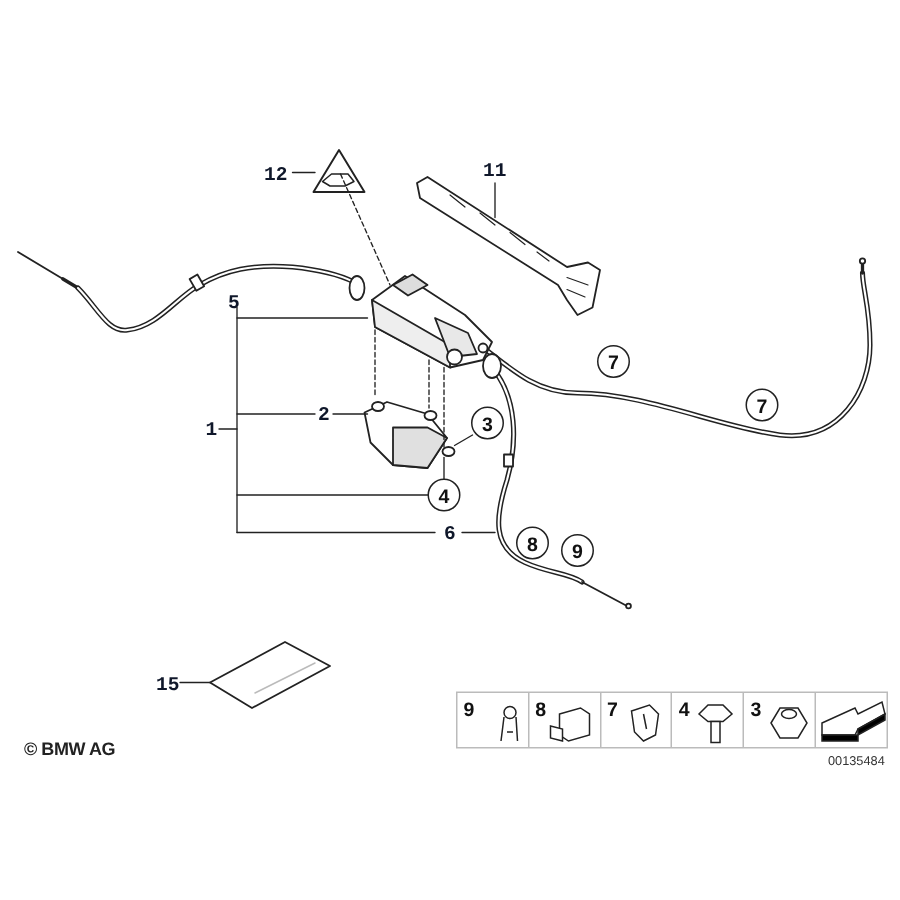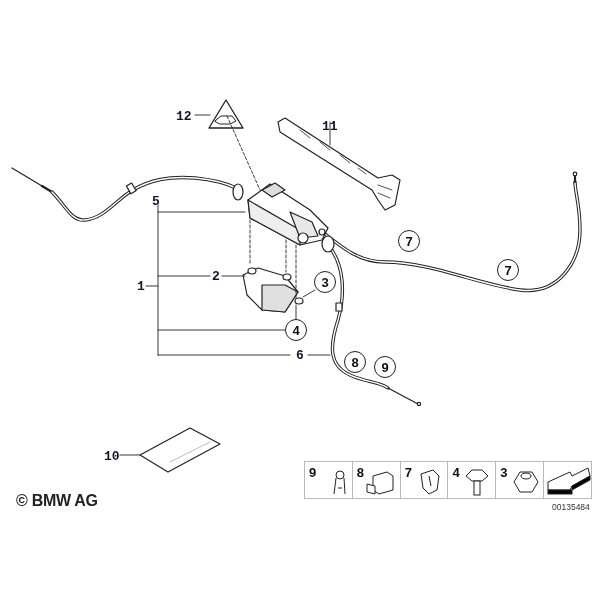--- a/index.html
+++ b/index.html
@@ -11,21 +11,21 @@
   .circ { position: absolute; width: 22px; height: 22px; border: 1.5px solid #222;
           border-radius: 50%; background: #fff; box-sizing: border-box;
           display: flex; align-items: center; justify-content: center;
           font-weight: bold; font-size: 13px; color: #111; }
   .legend { position: absolute; left: 304px; top: 461px; width: 288px; height: 38px;
             display: flex; border: 1px solid #bbb; box-sizing: border-box; }
   .cell { flex: 1; border-right: 1px solid #bbb; position: relative; }
   .cell:last-child { border-right: none; }
   .cell .num { position: absolute; left: 4px; top: 3px; font-weight: bold; font-size: 13px; color: #111; }
   .cell svg { position: absolute; left: 0; top: 0; }
-  .copy { position: absolute; left: 16px; top: 492px; font-size: 16px; color: #222; font-weight: bold; letter-spacing: -0.3px; }
+  .copy { position: absolute; left: 16px; top: 492px; font-size: 12px; color: #222; font-weight: bold; letter-spacing: -0.3px; }
   .ref { position: absolute; left: 552px; top: 502px; font-size: 8.5px; color: #333; }
 </style>
 </head>
 <body>
 
 <svg id="diagram" viewBox="0 0 600 600" width="600" height="600" fill="none" stroke="#222" stroke-width="1.2" stroke-linecap="round" stroke-linejoin="round">
 
   <g>
     <path d="M12 168 L42 186" stroke-width="1.2"></path>
     <path d="M42 186 L52 192" stroke-width="2.4"></path>
@@ -103,22 +103,22 @@
     <path d="M296 305 L296 320"></path>
     <path d="M303 297 L315 290"></path>
   </g>
 </svg>
 
 <div class="lbl" style="left:152px;top:195px">5</div>
 <div class="lbl" style="left:137px;top:280px">1</div>
 <div class="lbl" style="left:212px;top:270px">2</div>
 <div class="lbl" style="left:296px;top:349px">6</div>
 <div class="lbl" style="left:176px;top:110px">12</div>
-<div class="lbl" style="left:322px;top:120px">11</div>
-<div class="lbl" style="left:104px;top:450px">10</div>
+<div class="lbl" style="left:322px;top:107px">11</div>
+<div class="lbl" style="left:104px;top:450px">15</div>
 
 <div class="circ" style="left:314px;top:271px">3</div>
 <div class="circ" style="left:285px;top:319px">4</div>
 <div class="circ" style="left:398px;top:230px">7</div>
 <div class="circ" style="left:497px;top:259px">7</div>
 <div class="circ" style="left:344px;top:351px">8</div>
 <div class="circ" style="left:374px;top:356px">9</div>
 
 <div class="legend">
   <div class="cell">

